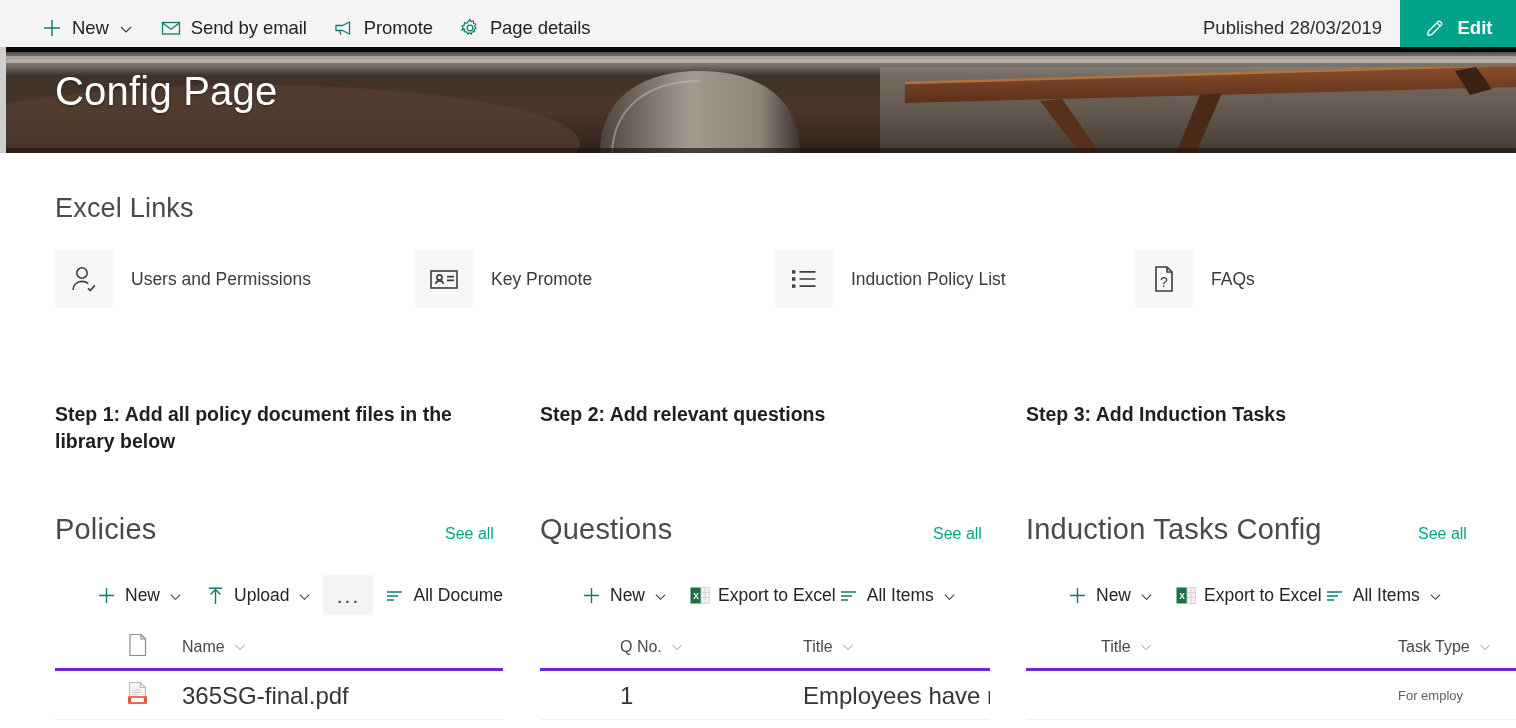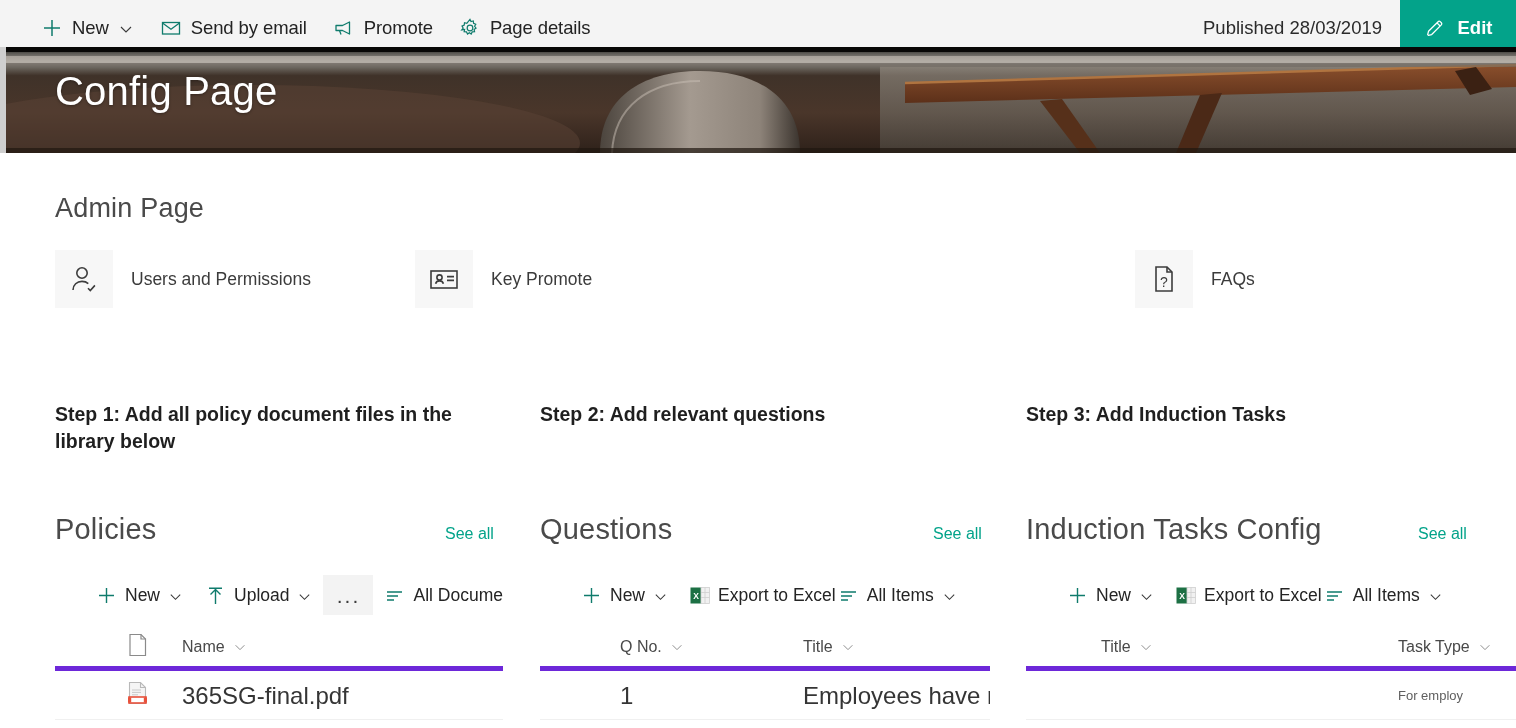--- a/index.html
+++ b/index.html
@@ -100,21 +100,21 @@
   .tb-ellipsis {
     display:flex; align-items:center; justify-content:center;
     height:40px; width: 50px; background:#f3f3f3; cursor:pointer;
     color:#3c3c3c; font-size: 21px; letter-spacing: 2px; line-height: 1;
   }
   .tb-chev { width:15px; height:15px; color:#3a3a3a; }
 
   
   .list { position:absolute; top:110px; left:0; right:0; }
   .list-hdr {
-    position:relative; height: 48px; border-bottom: 5px solid #6d28d9;
+    position:relative; height: 48px; border-bottom: 3px solid #6d28d9;
   }
   .hcell {
     position:absolute; top:0; height:48px; display:flex; align-items:center; gap:8px;
     font-size: 16px; color:#494949; cursor:pointer; white-space:nowrap;
   }
   .hcell .tb-chev { width: 14px; height:14px; }
   .list-row { position:relative; height: 49px; border-bottom:1px solid #f0f0f0; }
   .rcell {
     position:absolute; top:0; height:49px; display:flex; align-items:center; gap:10px;
     font-size: 24px; color:#353535; white-space:nowrap; cursor:pointer;
@@ -242,21 +242,21 @@
         <rect x="0" y="16" width="1516" height="4" fill="#6e6760" opacity="0.6"></rect>
         <rect x="0" y="101" width="1516" height="5" fill="#201710" opacity="0.7"></rect>
       </svg>
     </div>
     <div class="hero-leftbar"></div>
     <div class="hero-title">Config Page</div>
   </div>
 
   <div class="canvas">
 
-    <div class="admin-title">Admin Page</div>
+    <div class="admin-title">Excel Links</div>
 
     <div class="quicklinks">
 
       <div class="ql" style="left:0px;">
         <div class="ql-tile">
           <svg width="34" height="34" viewBox="0 0 34 34">
             <g stroke="#3c3c3c" stroke-width="1.6" fill="none">
               <circle cx="15" cy="11" r="5.2"></circle>
               <path d="M6 28c0-5.2 4-8.6 9-8.6 2.5 0 4.7.8 6.3 2.2"></path>
               <path d="M21 26.2l2.3 2.4 4.6-5.2"></path>
@@ -273,20 +273,33 @@
               <rect x="4" y="9" width="26" height="17"></rect>
               <circle cx="12.5" cy="15.5" r="2.6"></circle>
               <path d="M8.6 21.8c.5-1.9 2-2.9 3.9-2.9s3.4 1 3.9 2.9"></path>
               <path d="M20 14.6h7M20 18.4h7"></path>
             </g>
           </svg>
         </div>
         <div class="ql-label">Key Promote</div>
       </div>
 
+      <div class="ql" style="left:720px;">
+        <div class="ql-tile">
+          <svg width="34" height="34" viewBox="0 0 34 34">
+            <g stroke="#3c3c3c" stroke-width="1.7" fill="none">
+              <rect x="5" y="8.2" width="3.4" height="3.4" fill="#3c3c3c" stroke="none"></rect>
+              <rect x="5" y="15.3" width="3.4" height="3.4" fill="#3c3c3c" stroke="none"></rect>
+              <rect x="5" y="22.4" width="3.4" height="3.4" fill="#3c3c3c" stroke="none"></rect>
+              <path d="M12.5 9.9h16M12.5 17h16M12.5 24.1h16"></path>
+            </g>
+          </svg>
+        </div>
+        <div class="ql-label">Induction Policy List</div>
+      </div>
 
       <div class="ql" style="left:1080px;">
         <div class="ql-tile">
           <svg width="34" height="34" viewBox="0 0 34 34">
             <g stroke="#3c3c3c" stroke-width="1.6" fill="none">
               <path d="M9 5h11l5 5v19H9z"></path>
               <path d="M20 5v5h5"></path>
             </g>
             <text x="17" y="25" font-family="Liberation Sans, sans-serif" font-size="14" fill="#3c3c3c" text-anchor="middle">?</text>
           </svg>

